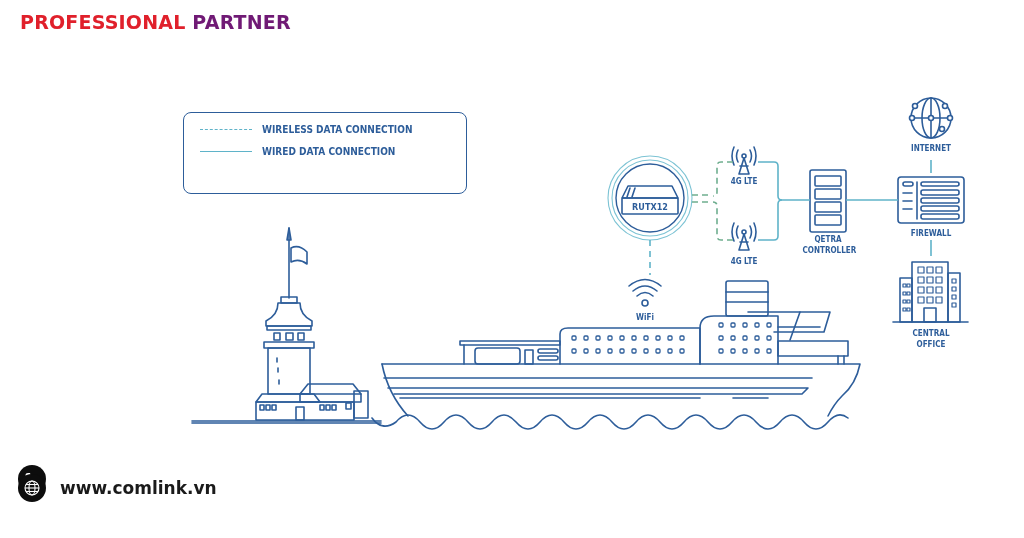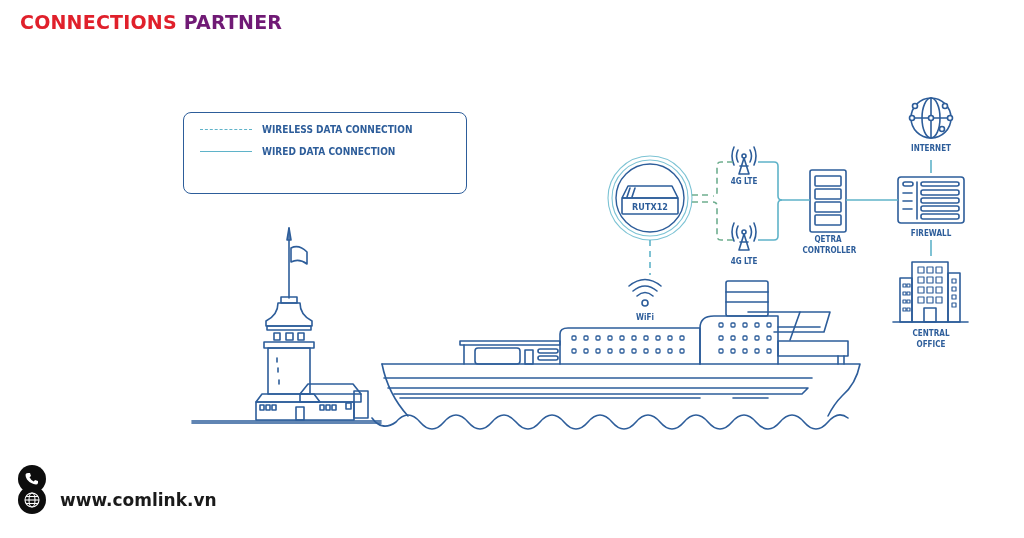--- a/index.html
+++ b/index.html
@@ -15,21 +15,21 @@
   .node-label { font-family: "DejaVu Sans", sans-serif; font-weight: bold; font-size: 8.5px; color: #2d5d9a; text-align: center; transform: scaleX(0.85); white-space: nowrap; line-height: 11px; }
   .contact { left: 18px; display: flex; align-items: center; }
   .contact-icon { width: 28px; height: 28px; border-radius: 50%; background: #0d0d0d; display: flex; align-items: center; justify-content: center; margin-right: 14px; }
   .contact-text { font-family: "DejaVu Sans", sans-serif; font-weight: bold; font-size: 17px; color: #1a1a1a; }
   svg.scene { position: absolute; left: 0; top: 0; }
 </style>
 </head>
 <body>
 
 <div class="abs brand">
-  <span class="red">CONNECTIONS</span>
+  <span class="red">PROFESSIONAL</span>
   <span class="black">PARTNER</span>
 </div>
 
 <svg class="scene" width="1024" height="538" viewBox="0 0 1024 538">
   <g fill="none" stroke="#2d5d9a" stroke-width="1.6" stroke-linejoin="round" stroke-linecap="round">
 
     <g>
       <line x1="192" y1="421" x2="381" y2="421"></line>
       <line x1="192" y1="423" x2="381" y2="423"></line>
       <line x1="289" y1="228" x2="289" y2="298"></line>
@@ -272,21 +272,21 @@
 </div>
 <div class="abs node-label" style="left:630px; top:312px; width:30px;">WiFi</div>
 
 <div class="abs contact" style="top:465px;">
   <div class="contact-icon">
     <svg width="16" height="16" viewBox="0 0 16 16">
         <path d="M4 2 l2 0 l1 3 l-1.5 1.2 q1.3 2.8 4.3 4.3 l1.2 -1.5 l3 1 l0 2 q-0.5 1.5 -2 1.5 q-5 -0.3 -9 -5 q-1.5 -2.3 -1.5 -4.8 q0 -1.7 2.5 -1.7 z" fill="#fff"></path>
       </svg>
   </div>
 </div>
-<div class="abs contact" style="top:486px;">
+<div class="abs contact" style="top:474px;">
   <div class="contact-icon">
     <svg width="18" height="18" viewBox="0 0 18 18" fill="none" stroke="#fff" stroke-width="1.1">
         <circle cx="9" cy="9" r="7"></circle>
         <ellipse cx="9" cy="9" rx="3" ry="7"></ellipse>
         <line x1="2" y1="9" x2="16" y2="9"></line>
         <line x1="3" y1="5.5" x2="15" y2="5.5"></line>
         <line x1="3" y1="12.5" x2="15" y2="12.5"></line>
       </svg>
   </div>
   <span class="contact-text">www.comlink.vn</span>

